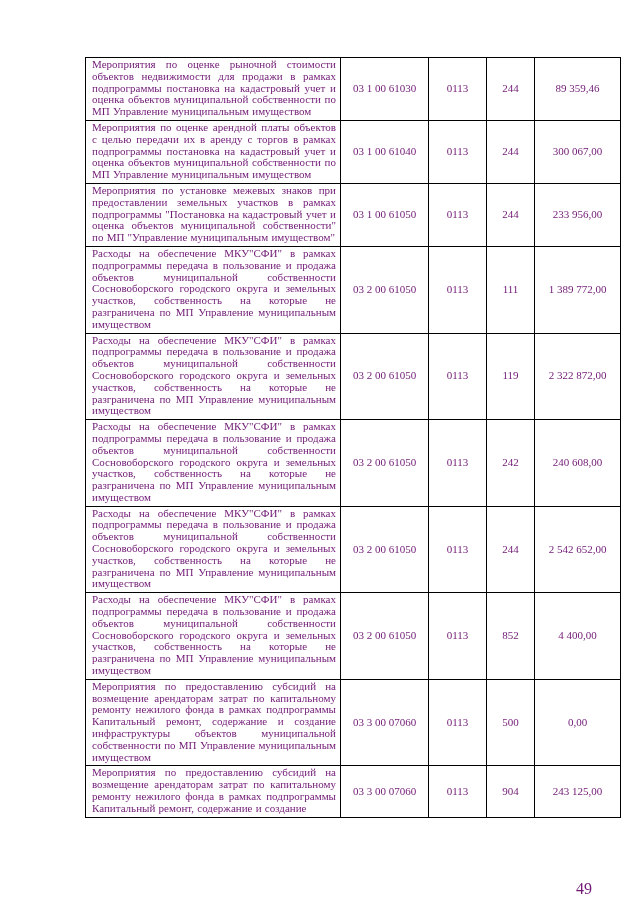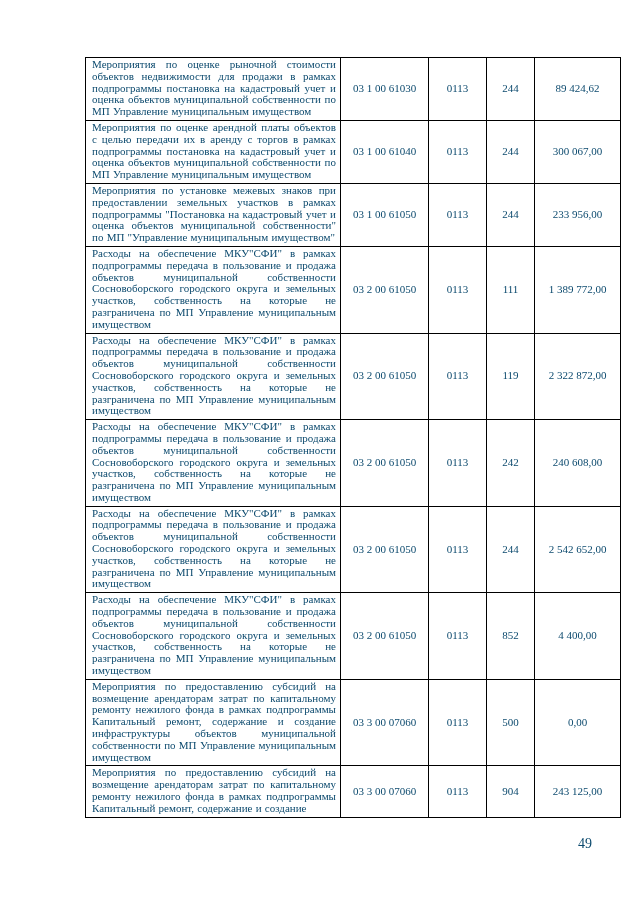--- a/index.html
+++ b/index.html
@@ -6,21 +6,21 @@
     margin: 0;
     padding: 0;
     background: #ffffff;
   }
   .page {
     position: relative;
     width: 640px;
     height: 905px;
     background: #ffffff;
     font-family: "Liberation Serif", "DejaVu Serif", serif;
-    color: #0c4a6e;
+    color: #701a75;
     overflow: hidden;
   }
   table.budget {
     position: absolute;
     left: 85px;
     top: 57px;
     width: 535px;
     border-collapse: collapse;
     table-layout: fixed;
     font-size: 11px;
@@ -37,23 +37,23 @@
     text-align-last: left;
     vertical-align: top;
     padding: 1px 4px 2px 6px;
     word-spacing: 0.5px;
   }
   table.budget td.c {
     text-align: center;
   }
   .page-number {
     position: absolute;
-    top: 836px;
+    top: 880px;
     right: 48px;
-    font-size: 14px;
+    font-size: 16px;
   }
 </style>
 </head>
 <body>
 
 <div class="page">
 
   <table class="budget">
     <colgroup>
       <col style="width:255px">
@@ -61,21 +61,21 @@
       <col style="width:58px">
       <col style="width:48px">
       <col style="width:86px">
     </colgroup>
     <tbody>
       <tr>
         <td class="desc">Мероприятия по оценке рыночной стоимости объектов недвижимости для продажи в рамках подпрограммы постановка на кадастровый учет и оценка объектов муниципальной собственности по МП Управление муниципальным имуществом</td>
         <td class="c">03 1 00 61030</td>
         <td class="c">0113</td>
         <td class="c">244</td>
-        <td class="c">89 424,62</td>
+        <td class="c">89 359,46</td>
       </tr>
       <tr>
         <td class="desc">Мероприятия по оценке арендной платы объектов с целью передачи их в аренду с торгов в рамках подпрограммы постановка на кадастровый учет и оценка объектов муниципальной собственности по МП Управление муниципальным имуществом</td>
         <td class="c">03 1 00 61040</td>
         <td class="c">0113</td>
         <td class="c">244</td>
         <td class="c">300 067,00</td>
       </tr>
       <tr>
         <td class="desc">Мероприятия по установке межевых знаков при предоставлении земельных участков в рамках подпрограммы "Постановка на кадастровый учет и оценка объектов муниципальной собственности" по МП "Управление муниципальным имуществом"</td>

